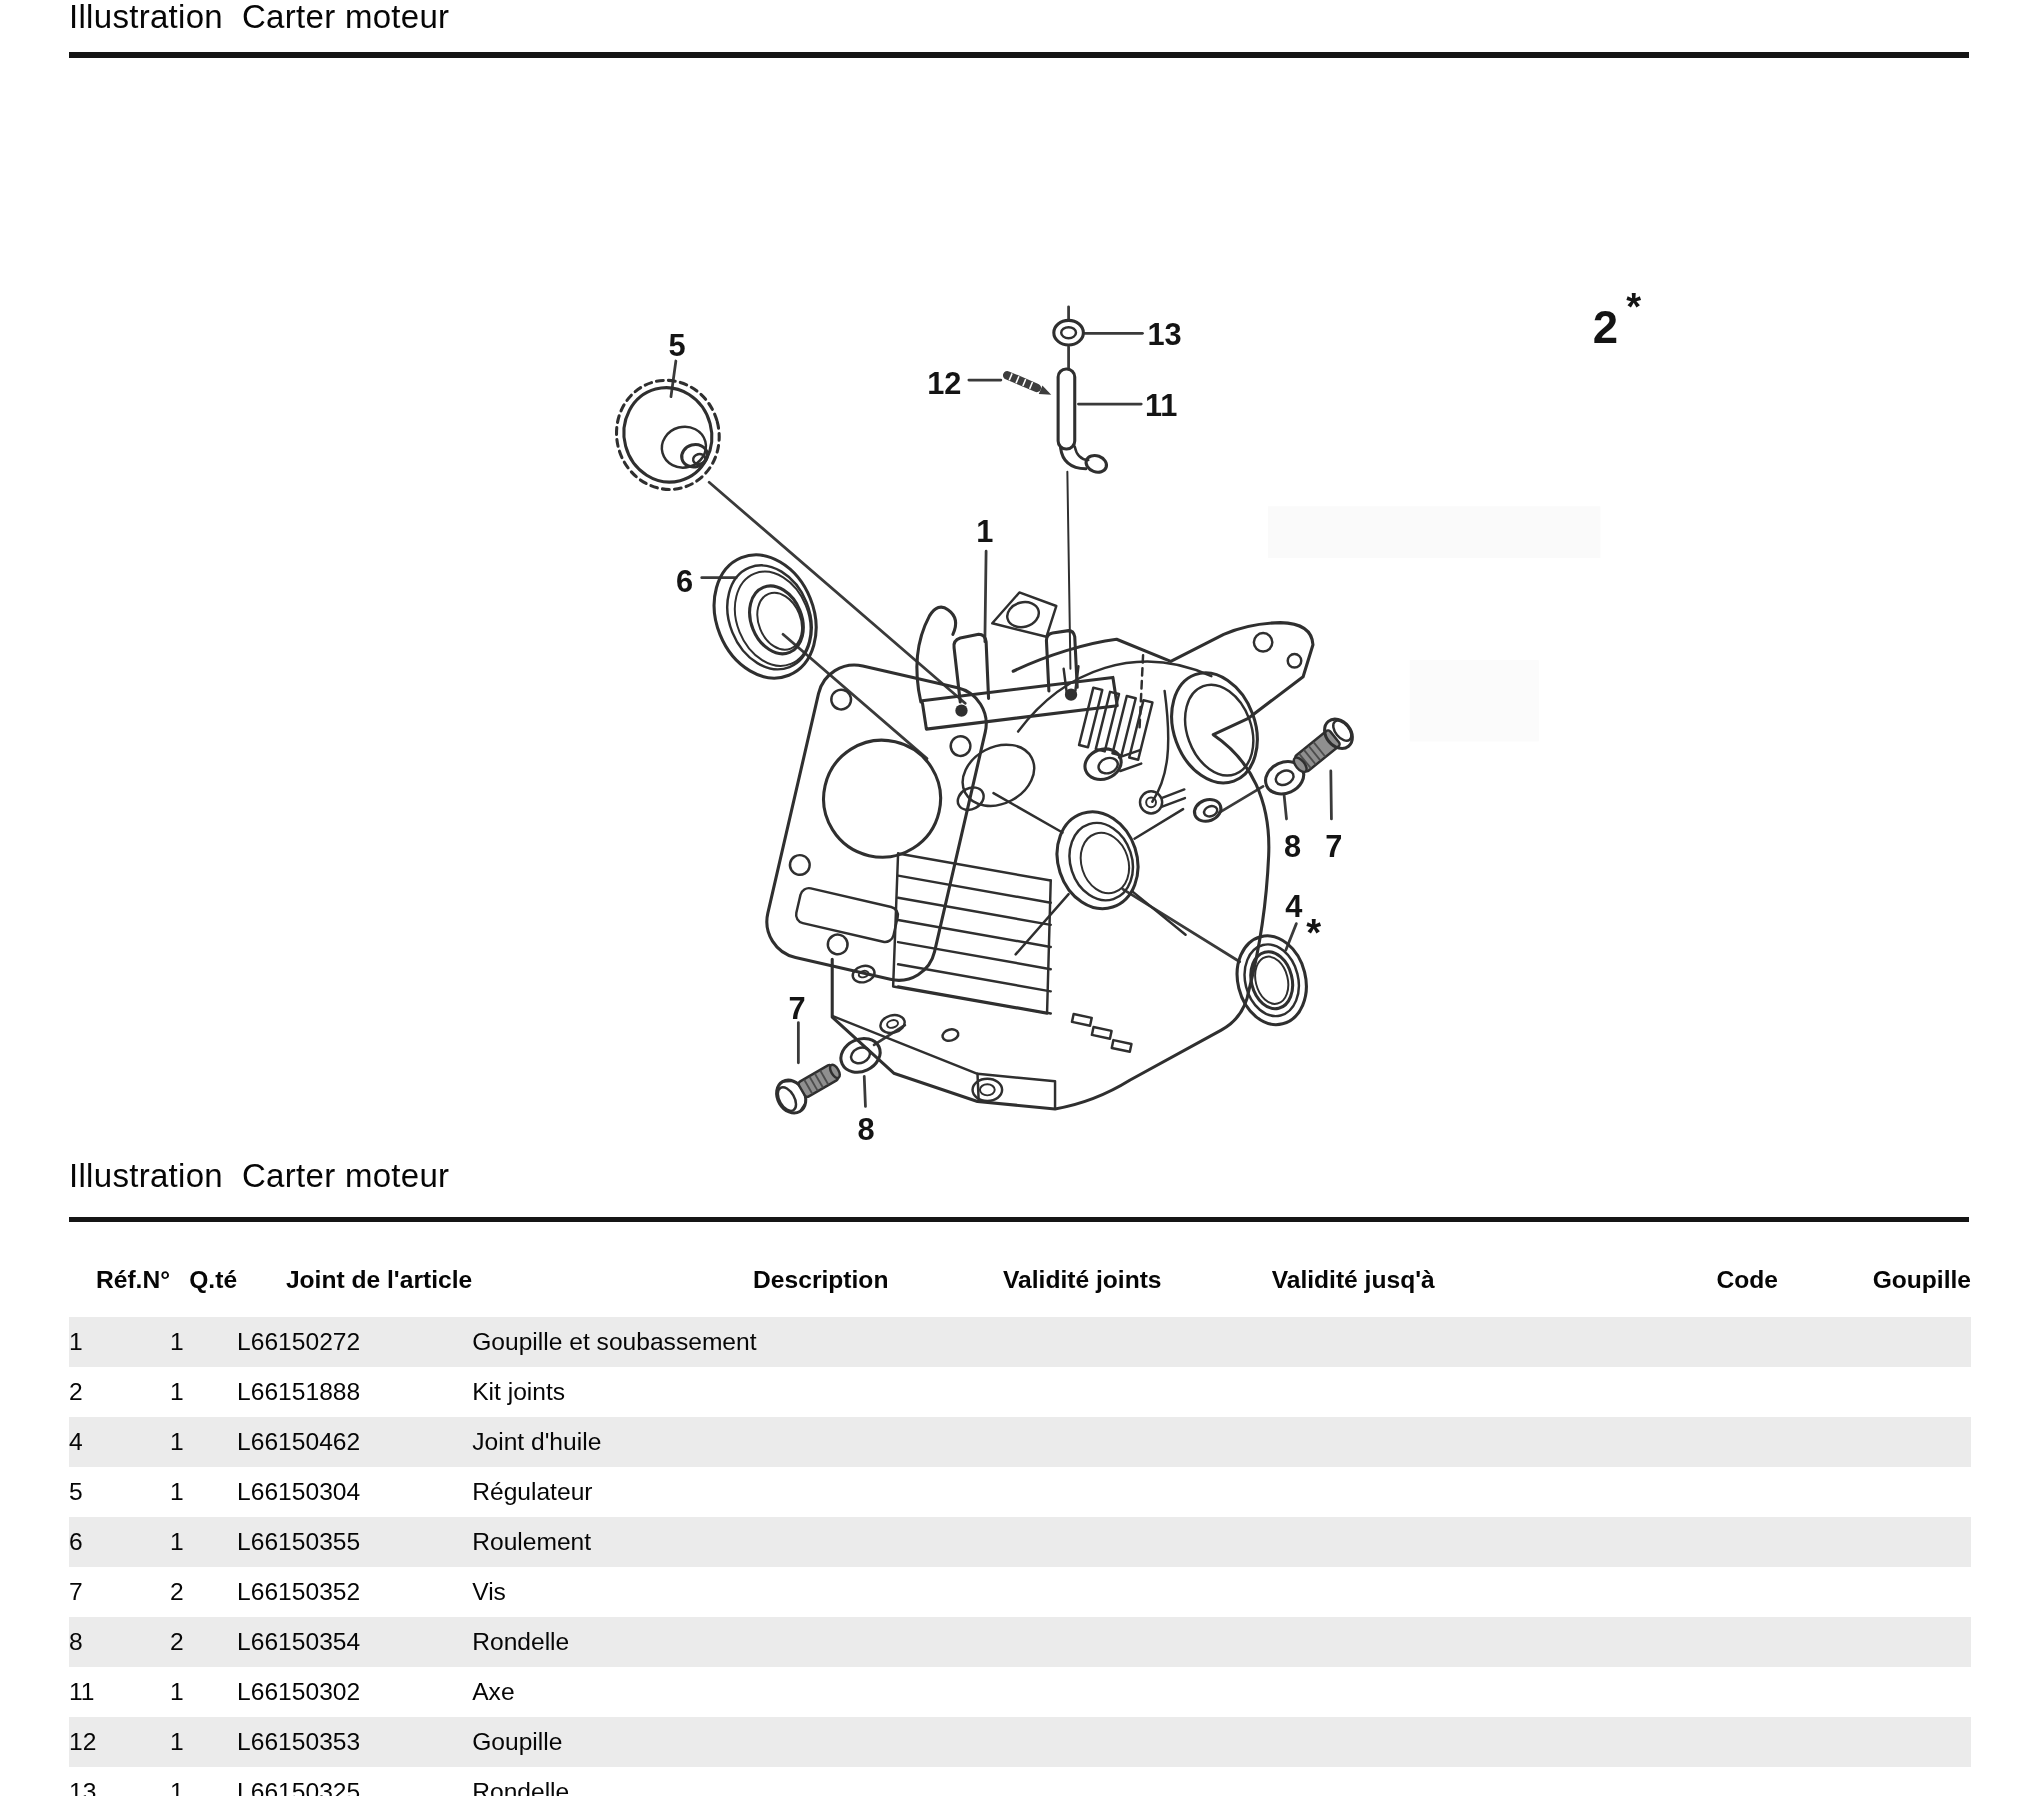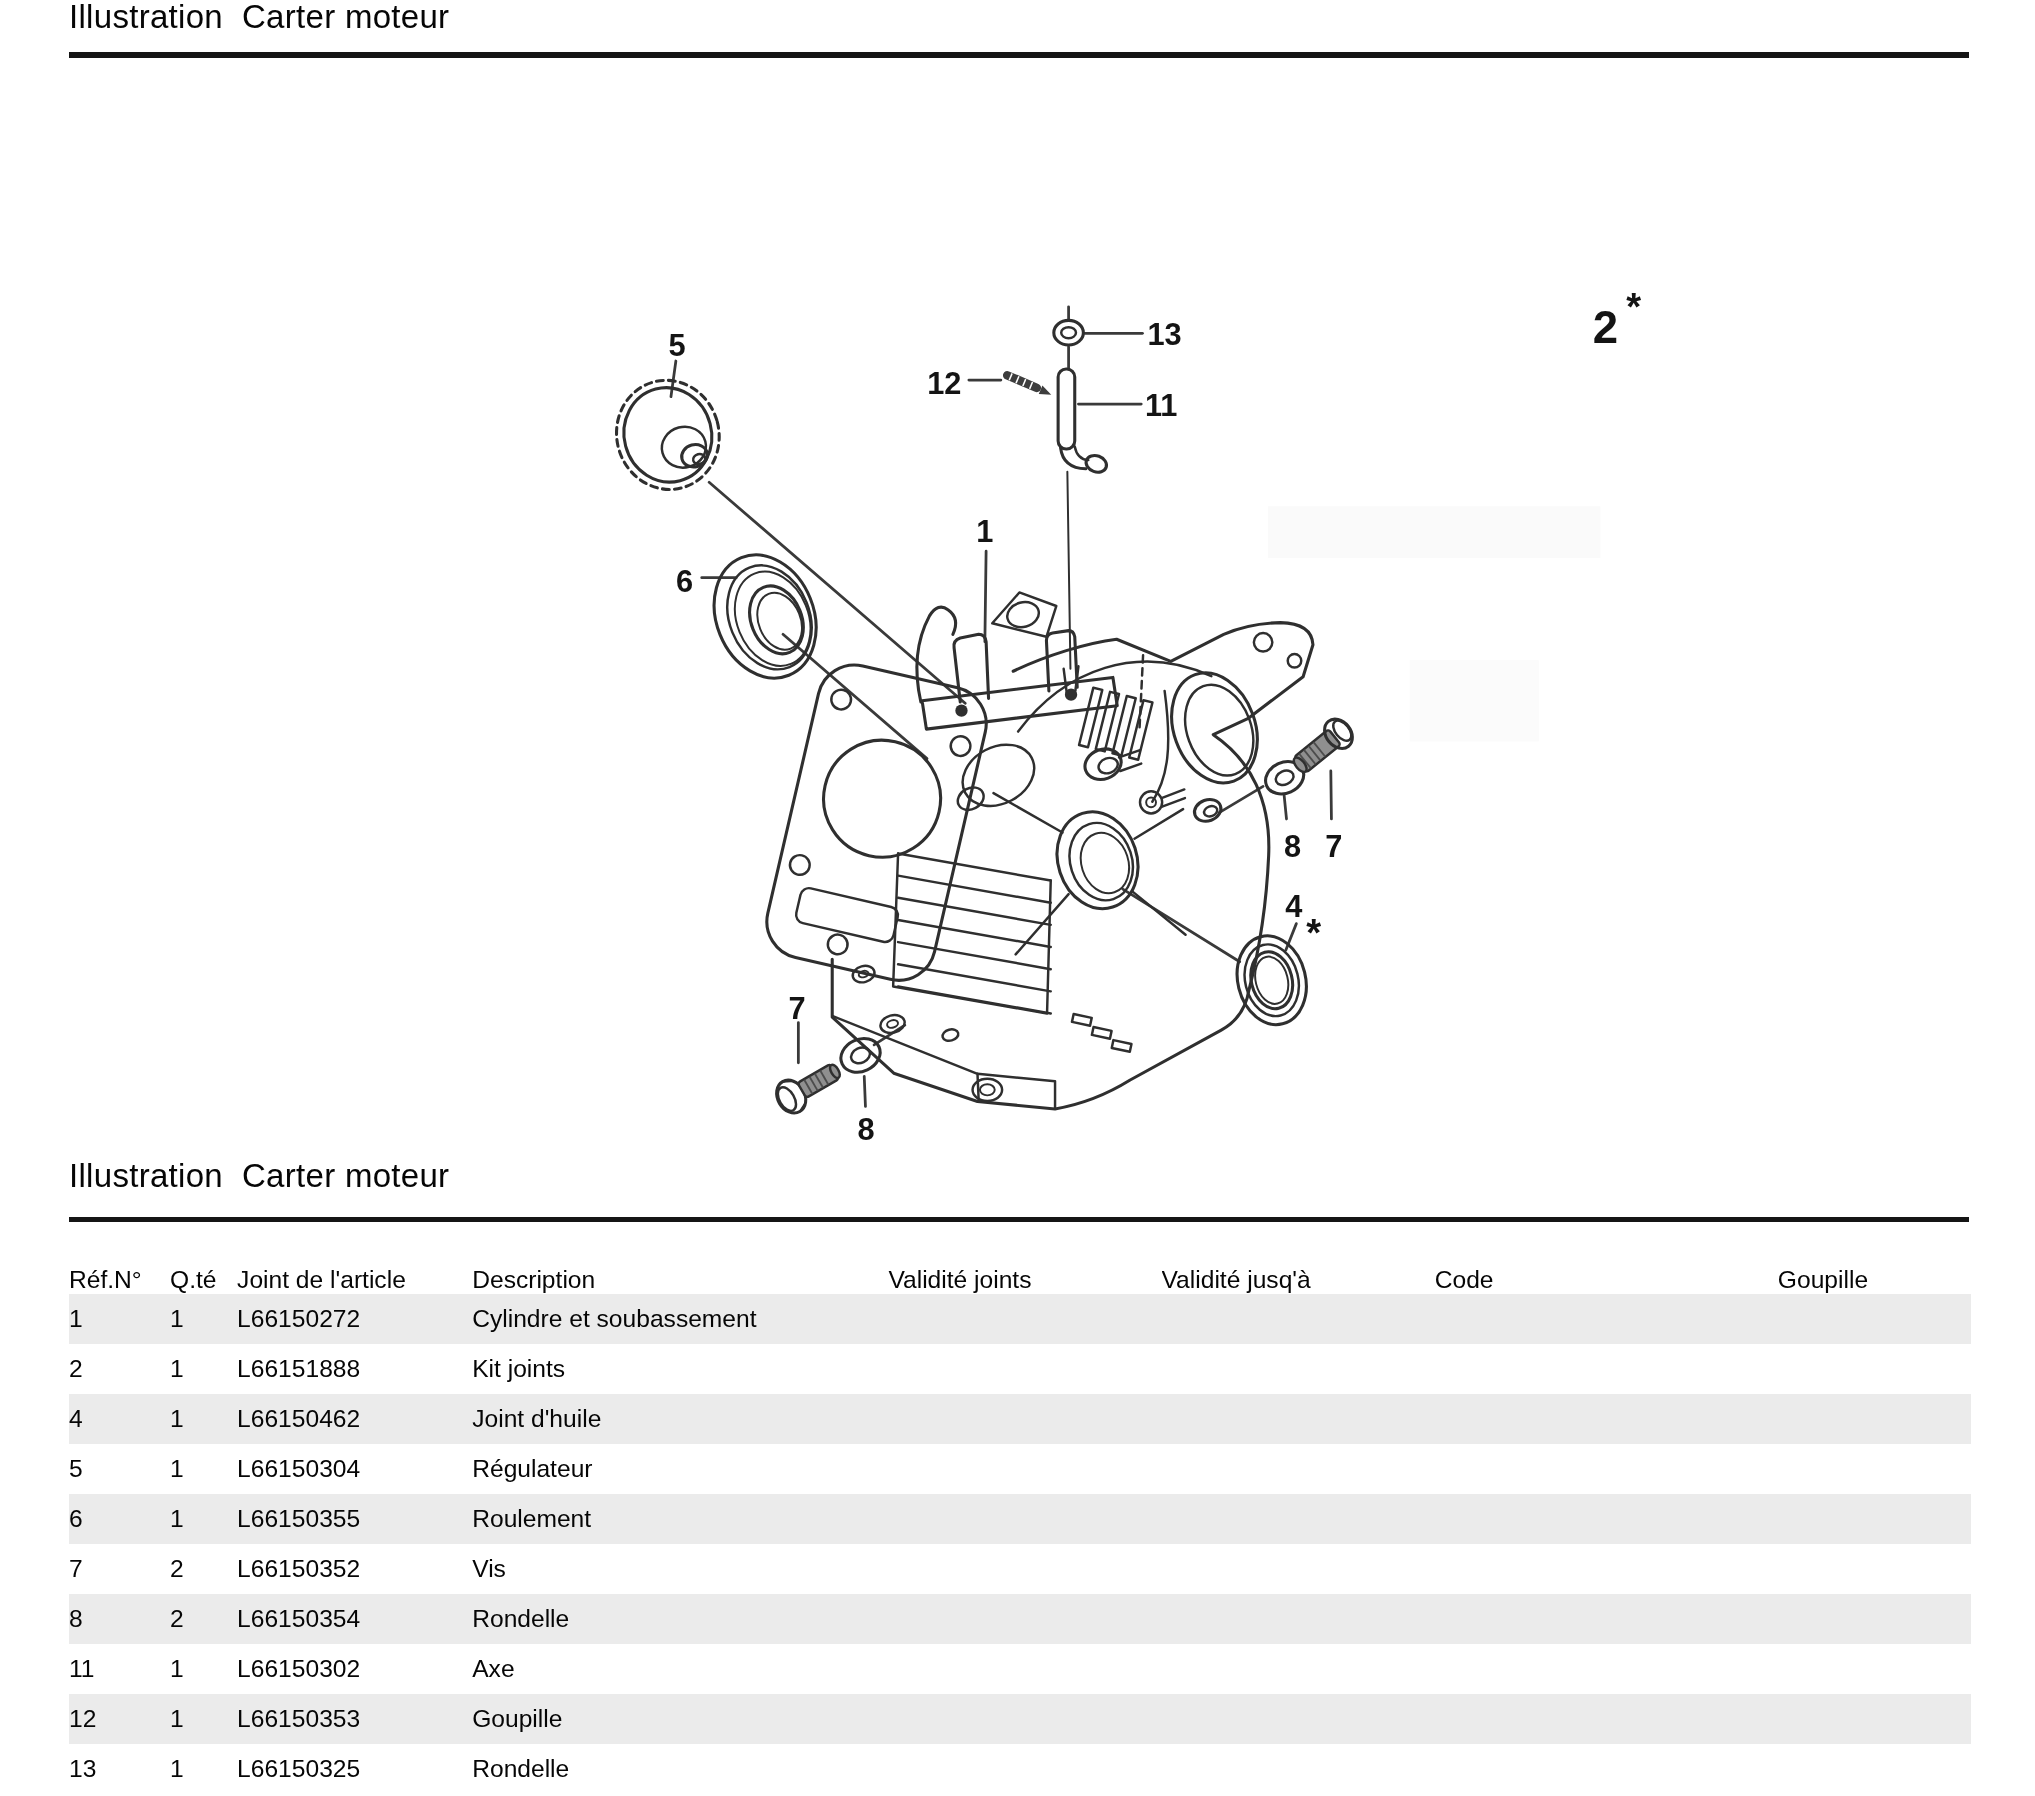--- a/index.html
+++ b/index.html
@@ -31,22 +31,22 @@
   .thread{stroke:#4c4c4c;stroke-width:3;}
   .darkpin{fill:#3d3d3d;stroke:none;}
   .holefill{fill:#2f2f2f;stroke:none;}
 
   table.parts{
     position:absolute;left:69px;top:1255px;width:1902px;
     border-collapse:collapse;table-layout:fixed;
     font-size:24.6px;color:#060606;
   }
   table.parts th{
-    height:39px;font-weight:400;text-align:left;vertical-align:bottom;
-    padding:0 0 0 0;white-space:nowrap;overflow:hidden;
+    height:39px;font-weight:700;text-align:right;vertical-align:bottom;
+    padding:0 0 23px 0;white-space:nowrap;overflow:hidden;
   }
   table.parts td{
     height:50px;vertical-align:middle;padding:0;white-space:nowrap;overflow:hidden;
   }
   table.parts tbody tr:nth-child(odd){background:#ebebeb;}
 </style>
 </head>
 <body>
 
 <div id="title-top" class="title">Illustration  Carter moteur</div>
@@ -298,21 +298,21 @@
       <th>Validité jusq'à</th>
       <th>Code</th>
       <th>Goupille</th>
     </tr>
   </thead>
   <tbody>
     <tr>
       <td>1</td>
       <td>1</td>
       <td>L66150272</td>
-      <td>Cylindre et soubassement</td>
+      <td>Goupille et soubassement</td>
       <td></td>
         <td></td>
         <td></td>
         <td></td>
     </tr>
     <tr>
       <td>2</td>
       <td>1</td>
       <td>L66151888</td>
       <td>Kit joints</td>

